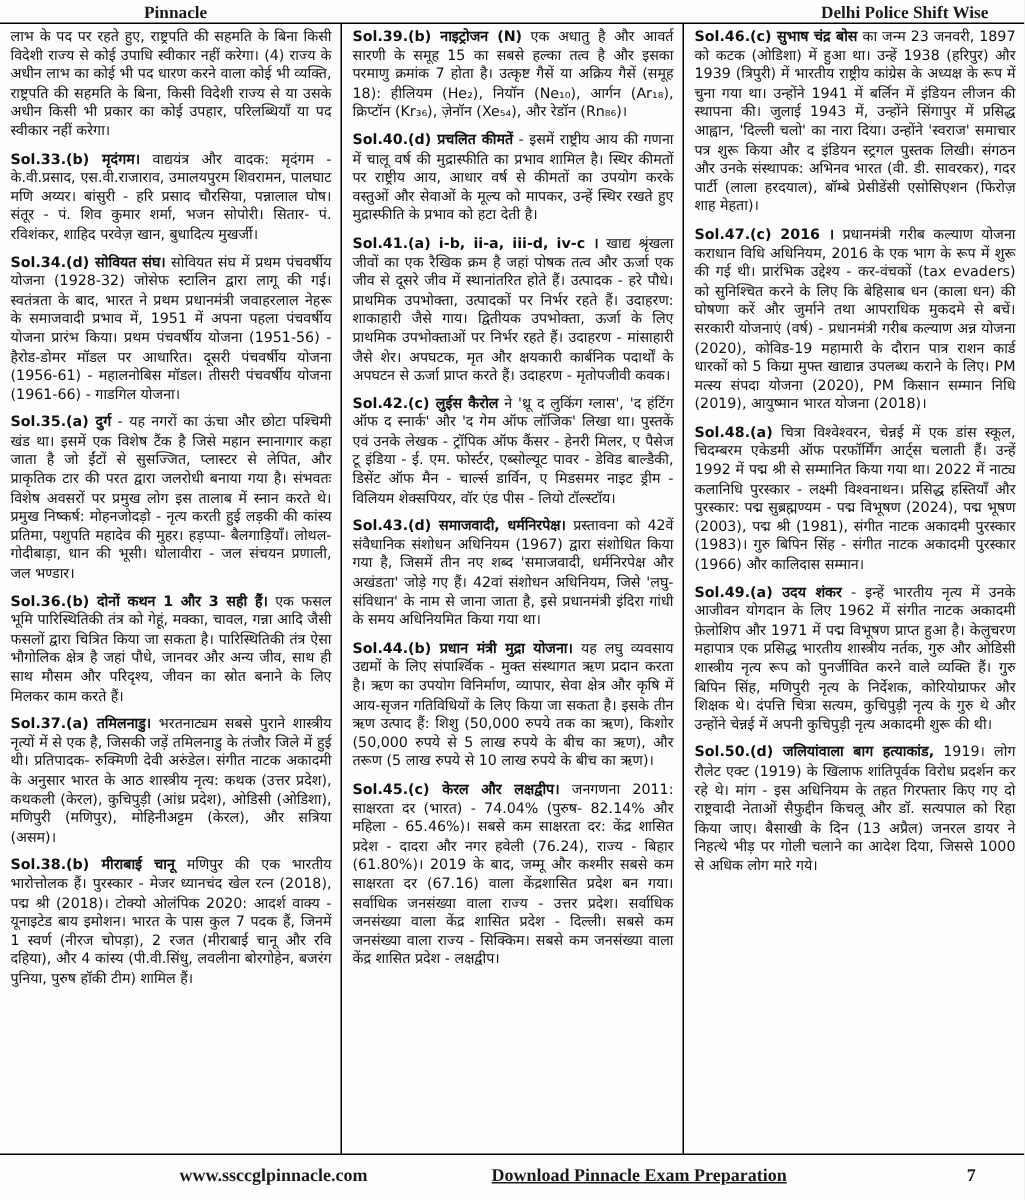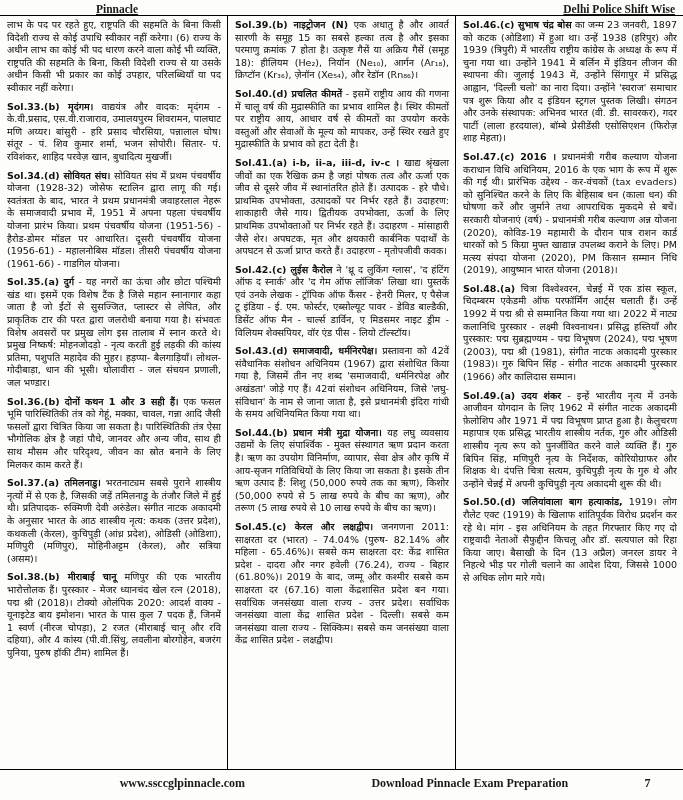--- a/index.html
+++ b/index.html
@@ -4,61 +4,61 @@
 <style>
   * { margin:0; padding:0; box-sizing:border-box; }
   html,body { background:#e8e8e8; }
   .page {
     position:relative; width:683px; height:800px; margin:0 auto;
     background:#fdfdfb; color:#111; overflow:hidden;
     font-family:"DejaVu Sans","Liberation Sans",sans-serif;
   }
   .hdr {
     display:flex; justify-content:space-between; align-items:flex-end;
-    height:15px; padding:1px 8px 0 8px;
+    height:15px; padding:1px 24px 0 8px;
     font-family:"Liberation Serif","DejaVu Serif",serif;
-    font-size:11.5px; font-weight:bold; color:#1a1a1a;text-decoration:underline;
+    font-size:11.5px; font-weight:bold; color:#1a1a1a;
   }
   .hdr .hl { padding-left:88px; }
   .body-grid {
     display:flex; height:755px;
     border-top:1.5px solid #000; border-bottom:1.5px solid #000;
   }
   .col {
     flex:1 1 0; padding:3px 6px 2px 7px; overflow:hidden;
     font-size:9.5px; line-height:12.6px; text-align:justify;
   }
   .col + .col { border-left:1.2px solid #000; }
   .para { margin-bottom:6px; }
   .lead { font-weight:bold; }
   .ftr {
     display:flex; align-items:center; height:26px;
     font-family:"Liberation Serif","DejaVu Serif",serif;
     font-size:12px; font-weight:bold; color:#1a1a1a;padding-left:37px;
   }
   .ftr .f-url  { width:45%; text-align:center; }
-  .ftr .f-mid  { width:44%; text-align:center; }
+  .ftr .f-mid  { width:44%; text-align:left;text-decoration:underline; }
   .ftr .f-page { width:11%; text-align:center; }
   .fig-wrap { margin-top:4px; }
   .fig { display:block; }
 </style>
 </head>
 <body>
 
 <div class="page">
 
   <div class="hdr">
     <span class="hl">Pinnacle</span>
     <span class="hr">Delhi Police Shift Wise</span>
   </div>
 
   <div class="body-grid">
 
     <div class="col">
-      <div class="para"><span class="lead"></span> <span>लाभ के पद पर रहते हुए, राष्ट्रपति की सहमति के बिना किसी विदेशी राज्य से कोई उपाधि स्वीकार नहीं करेगा। (6) राज्य के अधीन लाभ का कोई भी पद धारण करने वाला कोई भी व्यक्ति, राष्ट्रपति की सहमति के बिना, किसी विदेशी राज्य से या उसके अधीन किसी भी प्रकार का कोई उपहार, परिलब्धियाँ या पद स्वीकार नहीं करेगा।</span></div>
+      <div class="para"><span class="lead"></span> <span>लाभ के पद पर रहते हुए, राष्ट्रपति की सहमति के बिना किसी विदेशी राज्य से कोई उपाधि स्वीकार नहीं करेगा। (4) राज्य के अधीन लाभ का कोई भी पद धारण करने वाला कोई भी व्यक्ति, राष्ट्रपति की सहमति के बिना, किसी विदेशी राज्य से या उसके अधीन किसी भी प्रकार का कोई उपहार, परिलब्धियाँ या पद स्वीकार नहीं करेगा।</span></div>
       <div class="para"><span class="lead">Sol.33.(b) मृदंगम।</span> <span>वाद्ययंत्र और वादक: मृदंगम - के.वी.प्रसाद, एस.वी.राजाराव, उमालयपुरम शिवरामन, पालघाट मणि अय्यर। बांसुरी - हरि प्रसाद चौरसिया, पन्नालाल घोष। संतूर - पं. शिव कुमार शर्मा, भजन सोपोरी। सितार- पं. रविशंकर, शाहिद परवेज़ खान, बुधादित्य मुखर्जी।</span></div>
       <div class="para"><span class="lead">Sol.34.(d) सोवियत संघ।</span> <span>सोवियत संघ में प्रथम पंचवर्षीय योजना (1928-32) जोसेफ स्टालिन द्वारा लागू की गई। स्वतंत्रता के बाद, भारत ने प्रथम प्रधानमंत्री जवाहरलाल नेहरू के समाजवादी प्रभाव में, 1951 में अपना पहला पंचवर्षीय योजना प्रारंभ किया। प्रथम पंचवर्षीय योजना (1951-56) - हैरोड-डोमर मॉडल पर आधारित। दूसरी पंचवर्षीय योजना (1956-61) - महालनोबिस मॉडल। तीसरी पंचवर्षीय योजना (1961-66) - गाडगिल योजना।</span></div>
       <div class="para"><span class="lead">Sol.35.(a) दुर्ग</span> <span>- यह नगरों का ऊंचा और छोटा पश्चिमी खंड था। इसमें एक विशेष टैंक है जिसे महान स्नानागार कहा जाता है जो ईंटों से सुसज्जित, प्लास्टर से लेपित, और प्राकृतिक टार की परत द्वारा जलरोधी बनाया गया है। संभवतः विशेष अवसरों पर प्रमुख लोग इस तालाब में स्नान करते थे। प्रमुख निष्कर्ष: मोहनजोदड़ो - नृत्य करती हुई लड़की की कांस्य प्रतिमा, पशुपति महादेव की मुहर। हड़प्पा- बैलगाड़ियाँ। लोथल- गोदीबाड़ा, धान की भूसी। धोलावीरा - जल संचयन प्रणाली, जल भण्डार।</span></div>
       <div class="para"><span class="lead">Sol.36.(b) दोनों कथन 1 और 3 सही हैं।</span> <span>एक फसल भूमि पारिस्थितिकी तंत्र को गेहूं, मक्का, चावल, गन्ना आदि जैसी फसलों द्वारा चित्रित किया जा सकता है। पारिस्थितिकी तंत्र ऐसा भौगोलिक क्षेत्र है जहां पौधे, जानवर और अन्य जीव, साथ ही साथ मौसम और परिदृश्य, जीवन का स्रोत बनाने के लिए मिलकर काम करते हैं।</span></div>
       <div class="para"><span class="lead">Sol.37.(a) तमिलनाडु।</span> <span>भरतनाट्यम सबसे पुराने शास्त्रीय नृत्यों में से एक है, जिसकी जड़ें तमिलनाडु के तंजौर जिले में हुई थी। प्रतिपादक- रुक्मिणी देवी अरुंडेल। संगीत नाटक अकादमी के अनुसार भारत के आठ शास्त्रीय नृत्य: कथक (उत्तर प्रदेश), कथकली (केरल), कुचिपुड़ी (आंध्र प्रदेश), ओडिसी (ओडिशा), मणिपुरी (मणिपुर), मोहिनीअट्टम (केरल), और सत्रिया (असम)।</span></div>
       <div class="para"><span class="lead">Sol.38.(b) मीराबाई चानू</span> <span>मणिपुर की एक भारतीय भारोत्तोलक हैं। पुरस्कार - मेजर ध्यानचंद खेल रत्न (2018), पद्म श्री (2018)। टोक्यो ओलंपिक 2020: आदर्श वाक्य - यूनाइटेड बाय इमोशन। भारत के पास कुल 7 पदक हैं, जिनमें 1 स्वर्ण (नीरज चोपड़ा), 2 रजत (मीराबाई चानू और रवि दहिया), और 4 कांस्य (पी.वी.सिंधु, लवलीना बोरगोहेन, बजरंग पुनिया, पुरुष हॉकी टीम) शामिल हैं।</span></div>
     </div>
 
     <div class="col">
       <div class="para"><span class="lead">Sol.39.(b) नाइट्रोजन (N)</span> <span>एक अधातु है और आवर्त सारणी के समूह 15 का सबसे हल्का तत्व है और इसका परमाणु क्रमांक 7 होता है। उत्कृष्ट गैसें या अक्रिय गैसें (समूह 18): हीलियम (He₂), नियॉन (Ne₁₀), आर्गन (Ar₁₈), क्रिप्टॉन (Kr₃₆), ज़ेनॉन (Xe₅₄), और रेडॉन (Rn₈₆)।</span></div>

